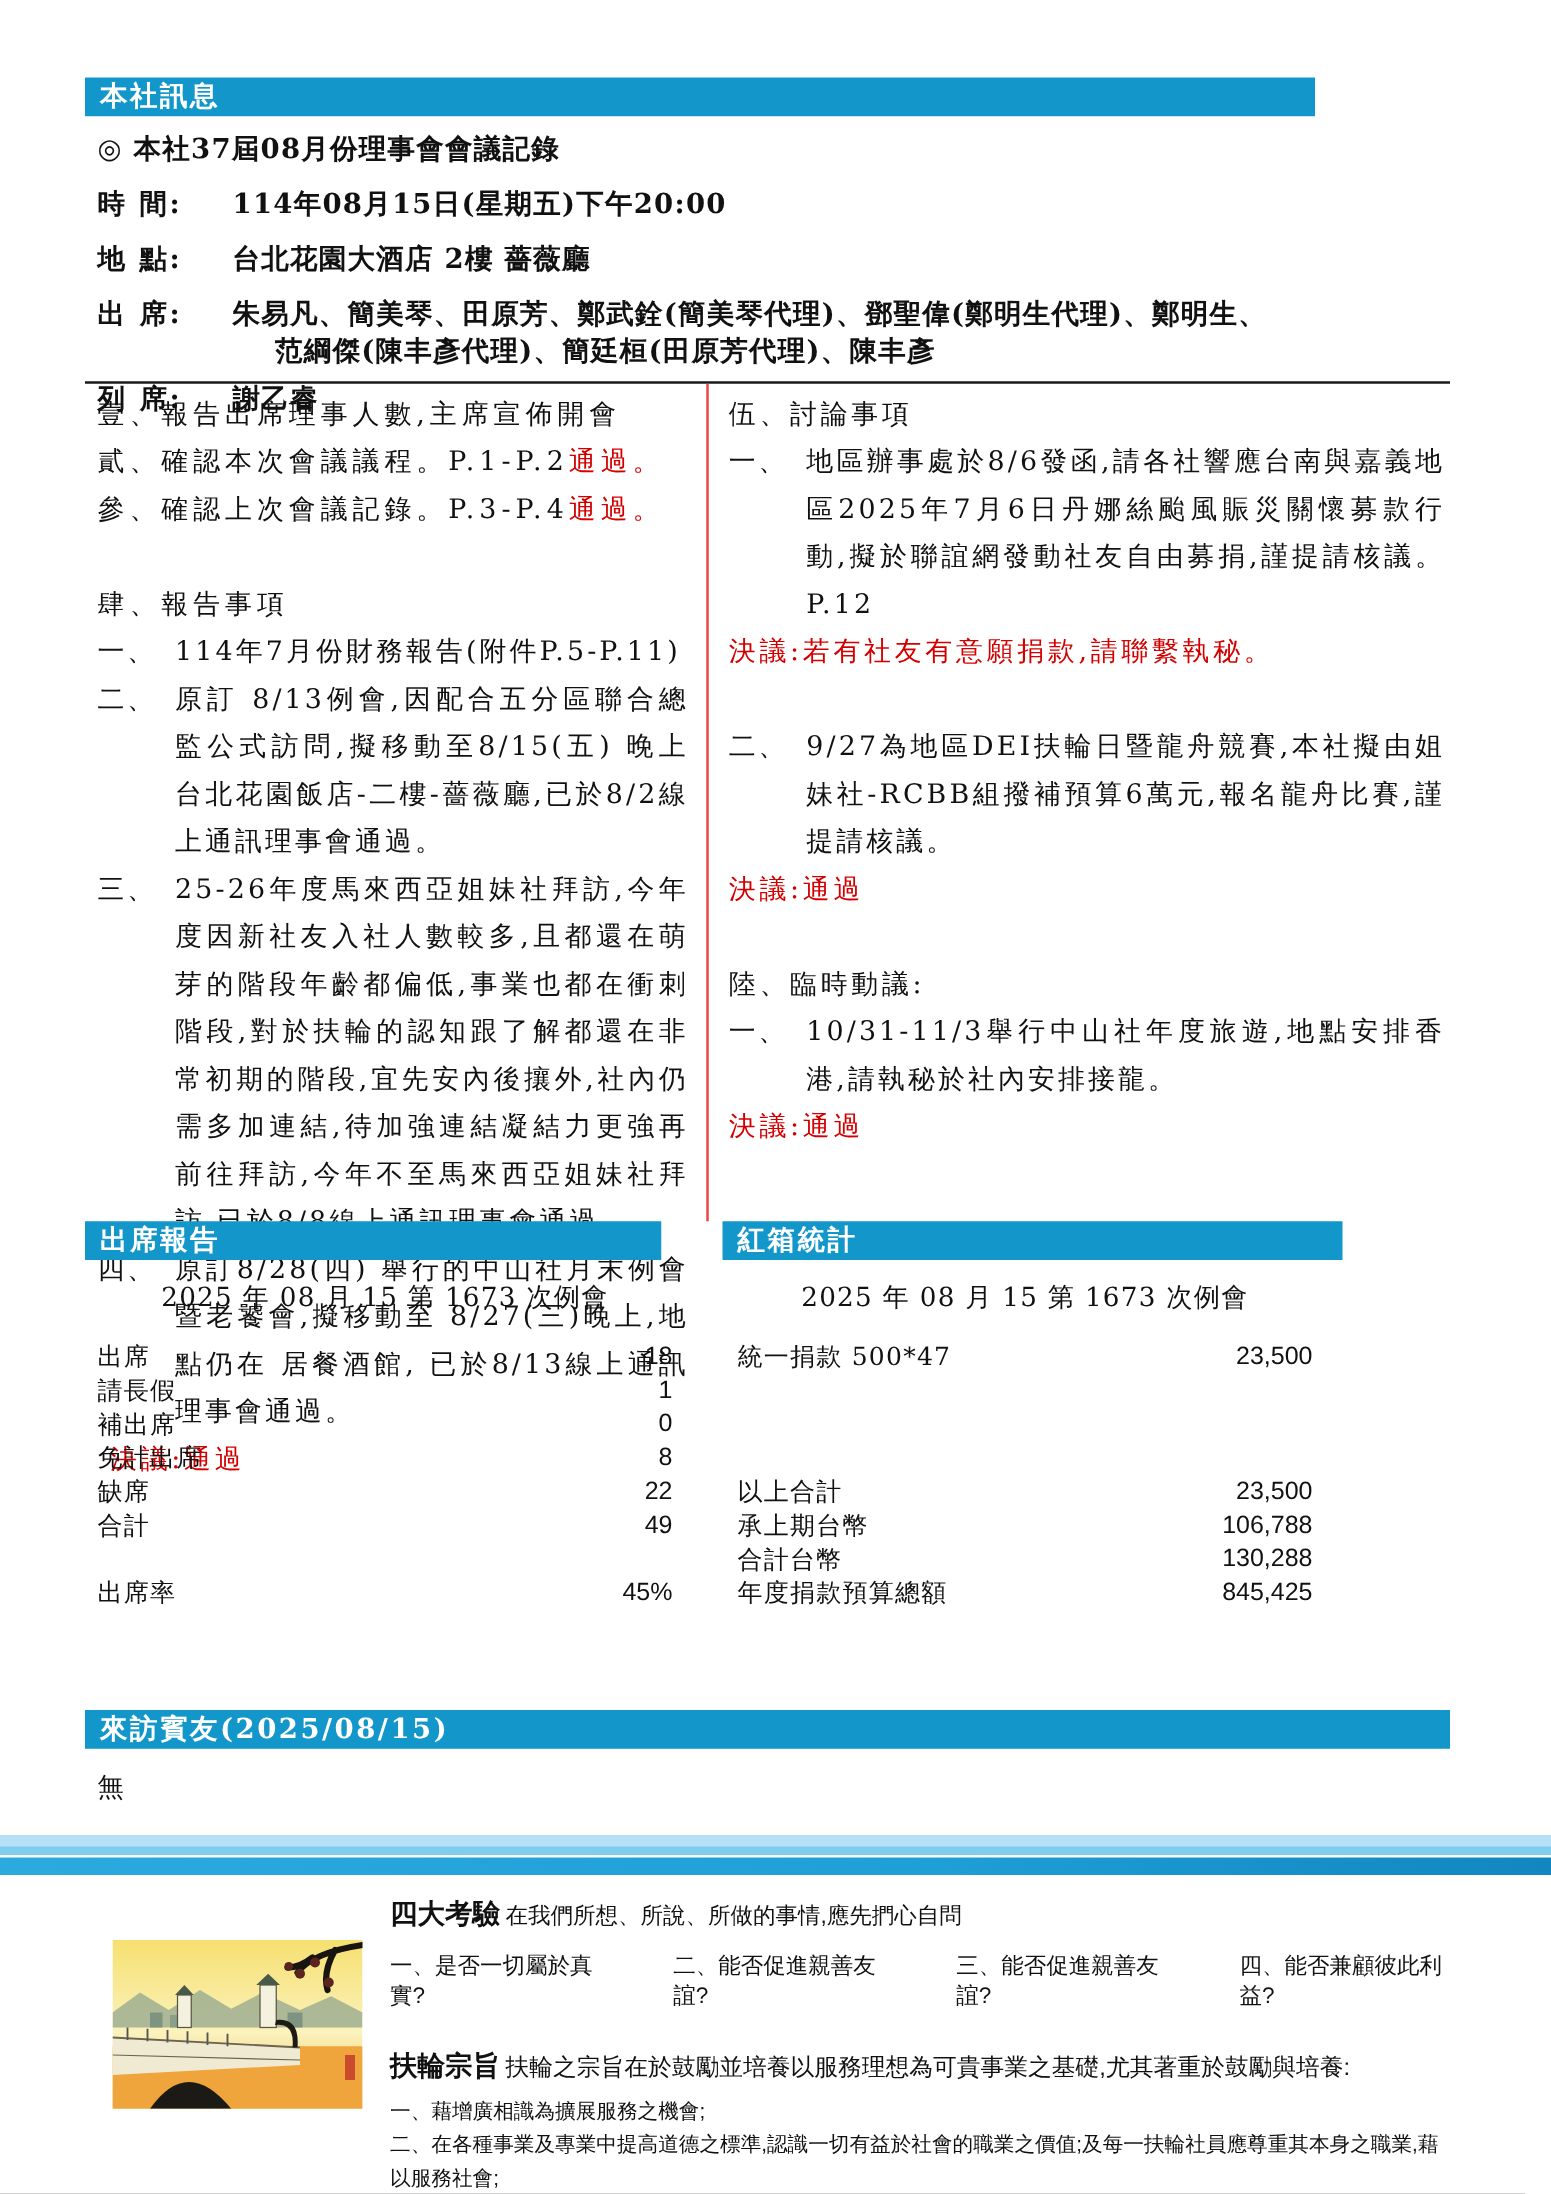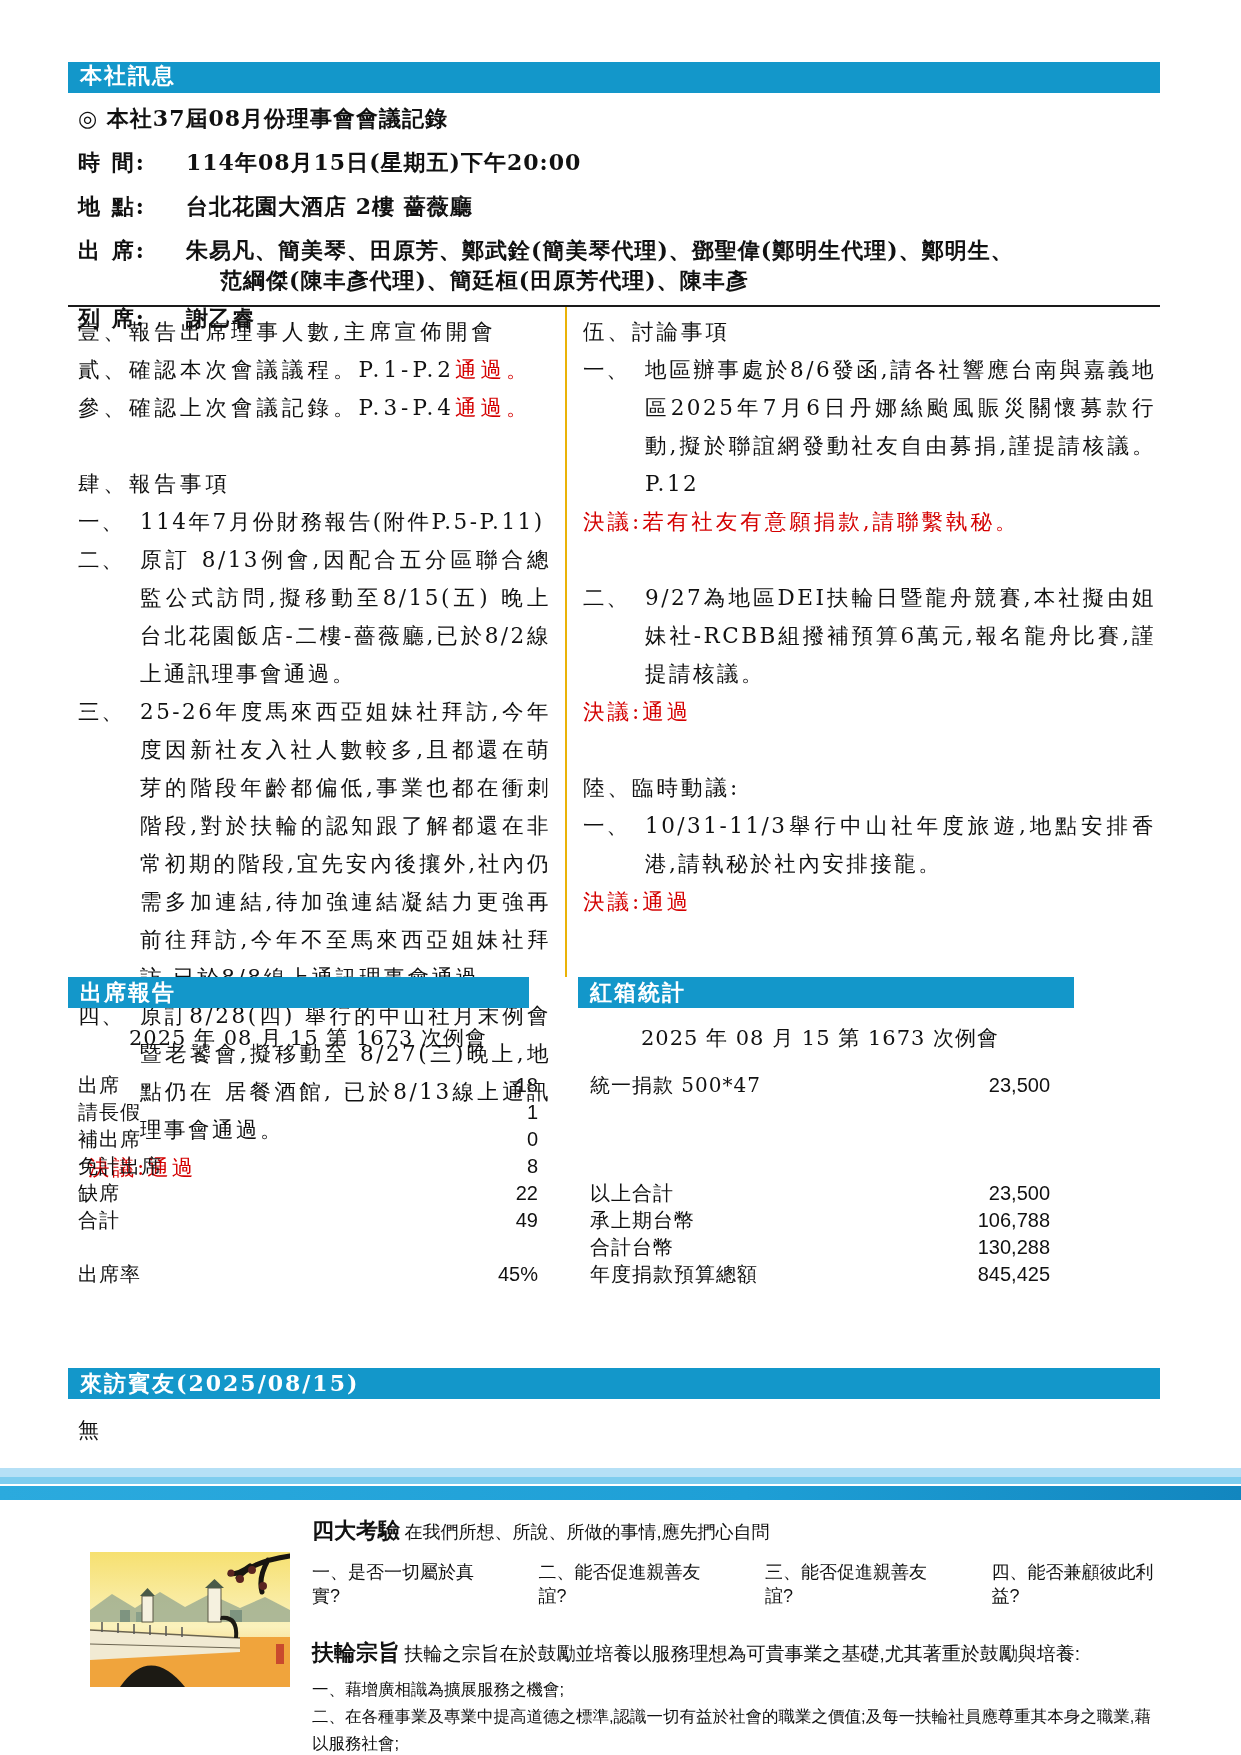--- a/index.html
+++ b/index.html
@@ -15,21 +15,21 @@
   
   .m-title{font-size:22px;font-weight:bold;letter-spacing:1px;}
   .info-row{display:flex;font-size:22px;font-weight:bold;margin-top:14px;}
   .info-label{flex:0 0 108px;letter-spacing:2px;}
   .info-value{flex:1;letter-spacing:1px;}
   .info-value .second-line{display:block;padding-left:34px;}
 
   
   .columns{display:flex;border-top:2px solid #1a1a1a;}
   .col-left{width:497px;padding:6px 14px 0 10px;box-sizing:border-box;}
-  .col-right{flex:1;padding:6px 4px 0 16px;box-sizing:border-box;border-left:2px solid #eab308;}
+  .col-right{flex:1;padding:6px 4px 0 16px;box-sizing:border-box;border-left:2px solid #ef4444;}
   .mline{font-size:21.5px;line-height:38px;letter-spacing:4px;}
   .red{color:var(--red,#d40000);}
   .num-item{display:flex;font-size:21.5px;line-height:38px;margin-top:0px;}
   .num{flex:0 0 62px;letter-spacing:2px;}
   .itext{flex:1;text-align:justify;letter-spacing:2.5px;}
   .resolution{font-size:21.5px;line-height:38px;letter-spacing:3px;}
   .spacer38{height:38px;}
 
   
   .stats-title{font-size:21px;text-align:center;letter-spacing:1px;
@@ -44,21 +44,21 @@
   .ft-head{font-size:22px;font-weight:bold;}
   .ft-intro{font-size:18px;}
   .ft-items{display:flex;gap:56px;font-size:18px;margin-top:14px;}
   .ft-p-items{font-size:16.5px;line-height:27px;}
 </style>
 </head>
 <body>
 
 <div class="page">
 
-  <div class="abs bar" style="left:68px;top:62px;width:1092px;box-sizing:border-box;font-family:Liberation Mono, monospace;">
+  <div class="abs bar" style="left:68px;top:62px;width:984px;box-sizing:border-box;">
     <span>本社訊息</span>
   </div>
 
   <div class="abs" style="left:78px;top:104px;width:1082px;">
     <div class="m-title">◎ 本社37屆08月份理事會會議記錄</div>
     <div class="info-row">
       <span class="info-label">時 間:</span>
       <span class="info-value">114年08月15日(星期五)下午20:00</span>
     </div>
     <div class="info-row">

